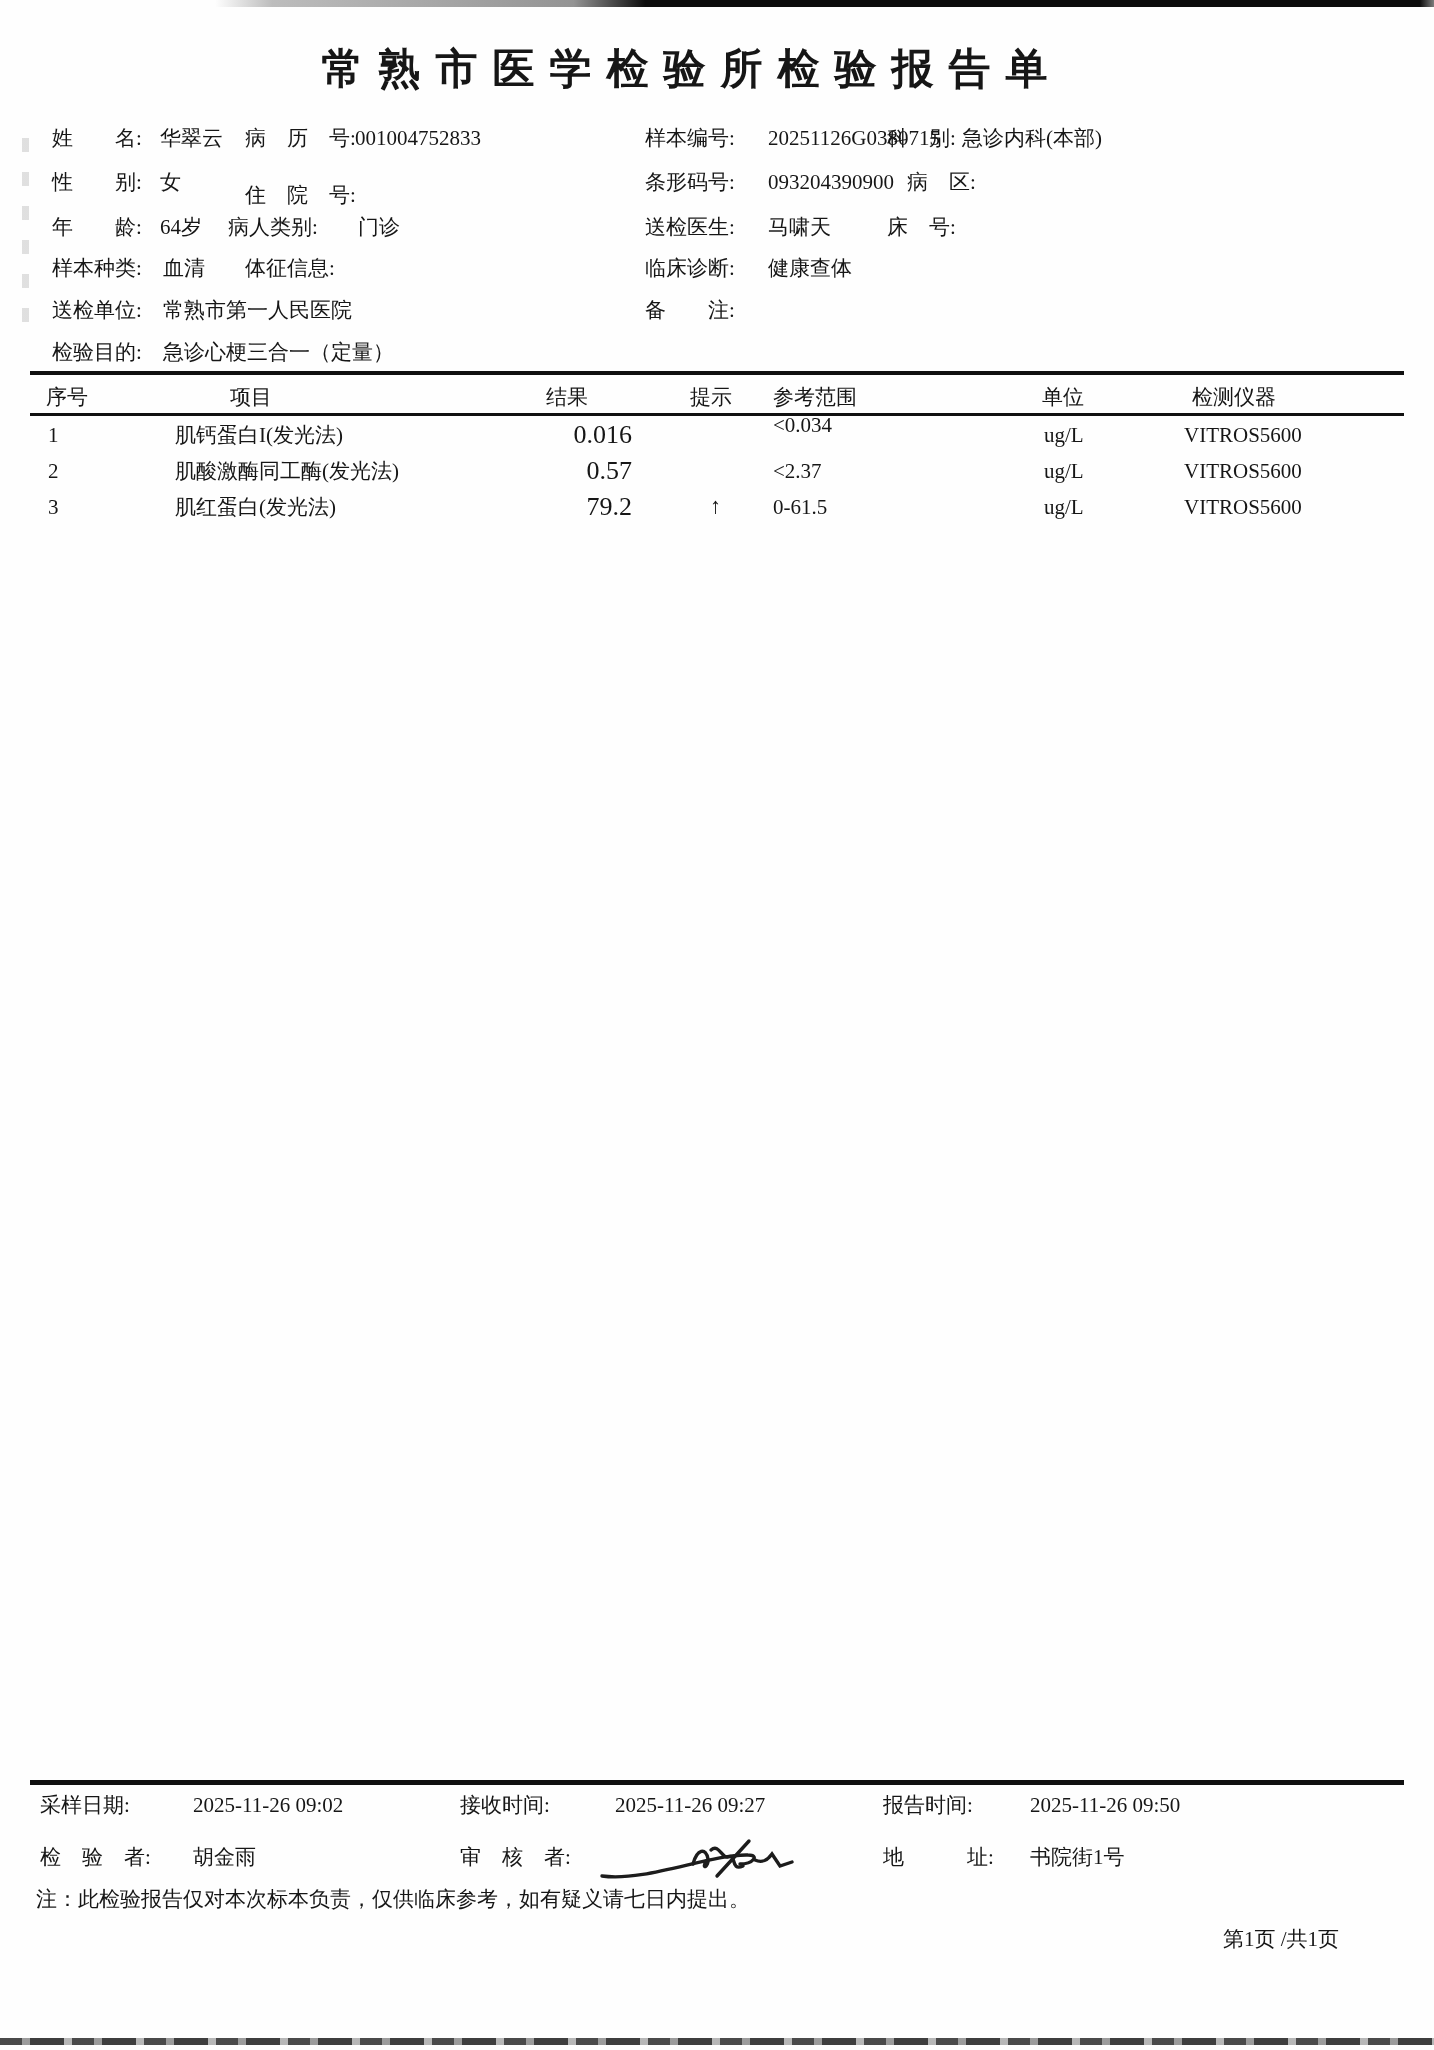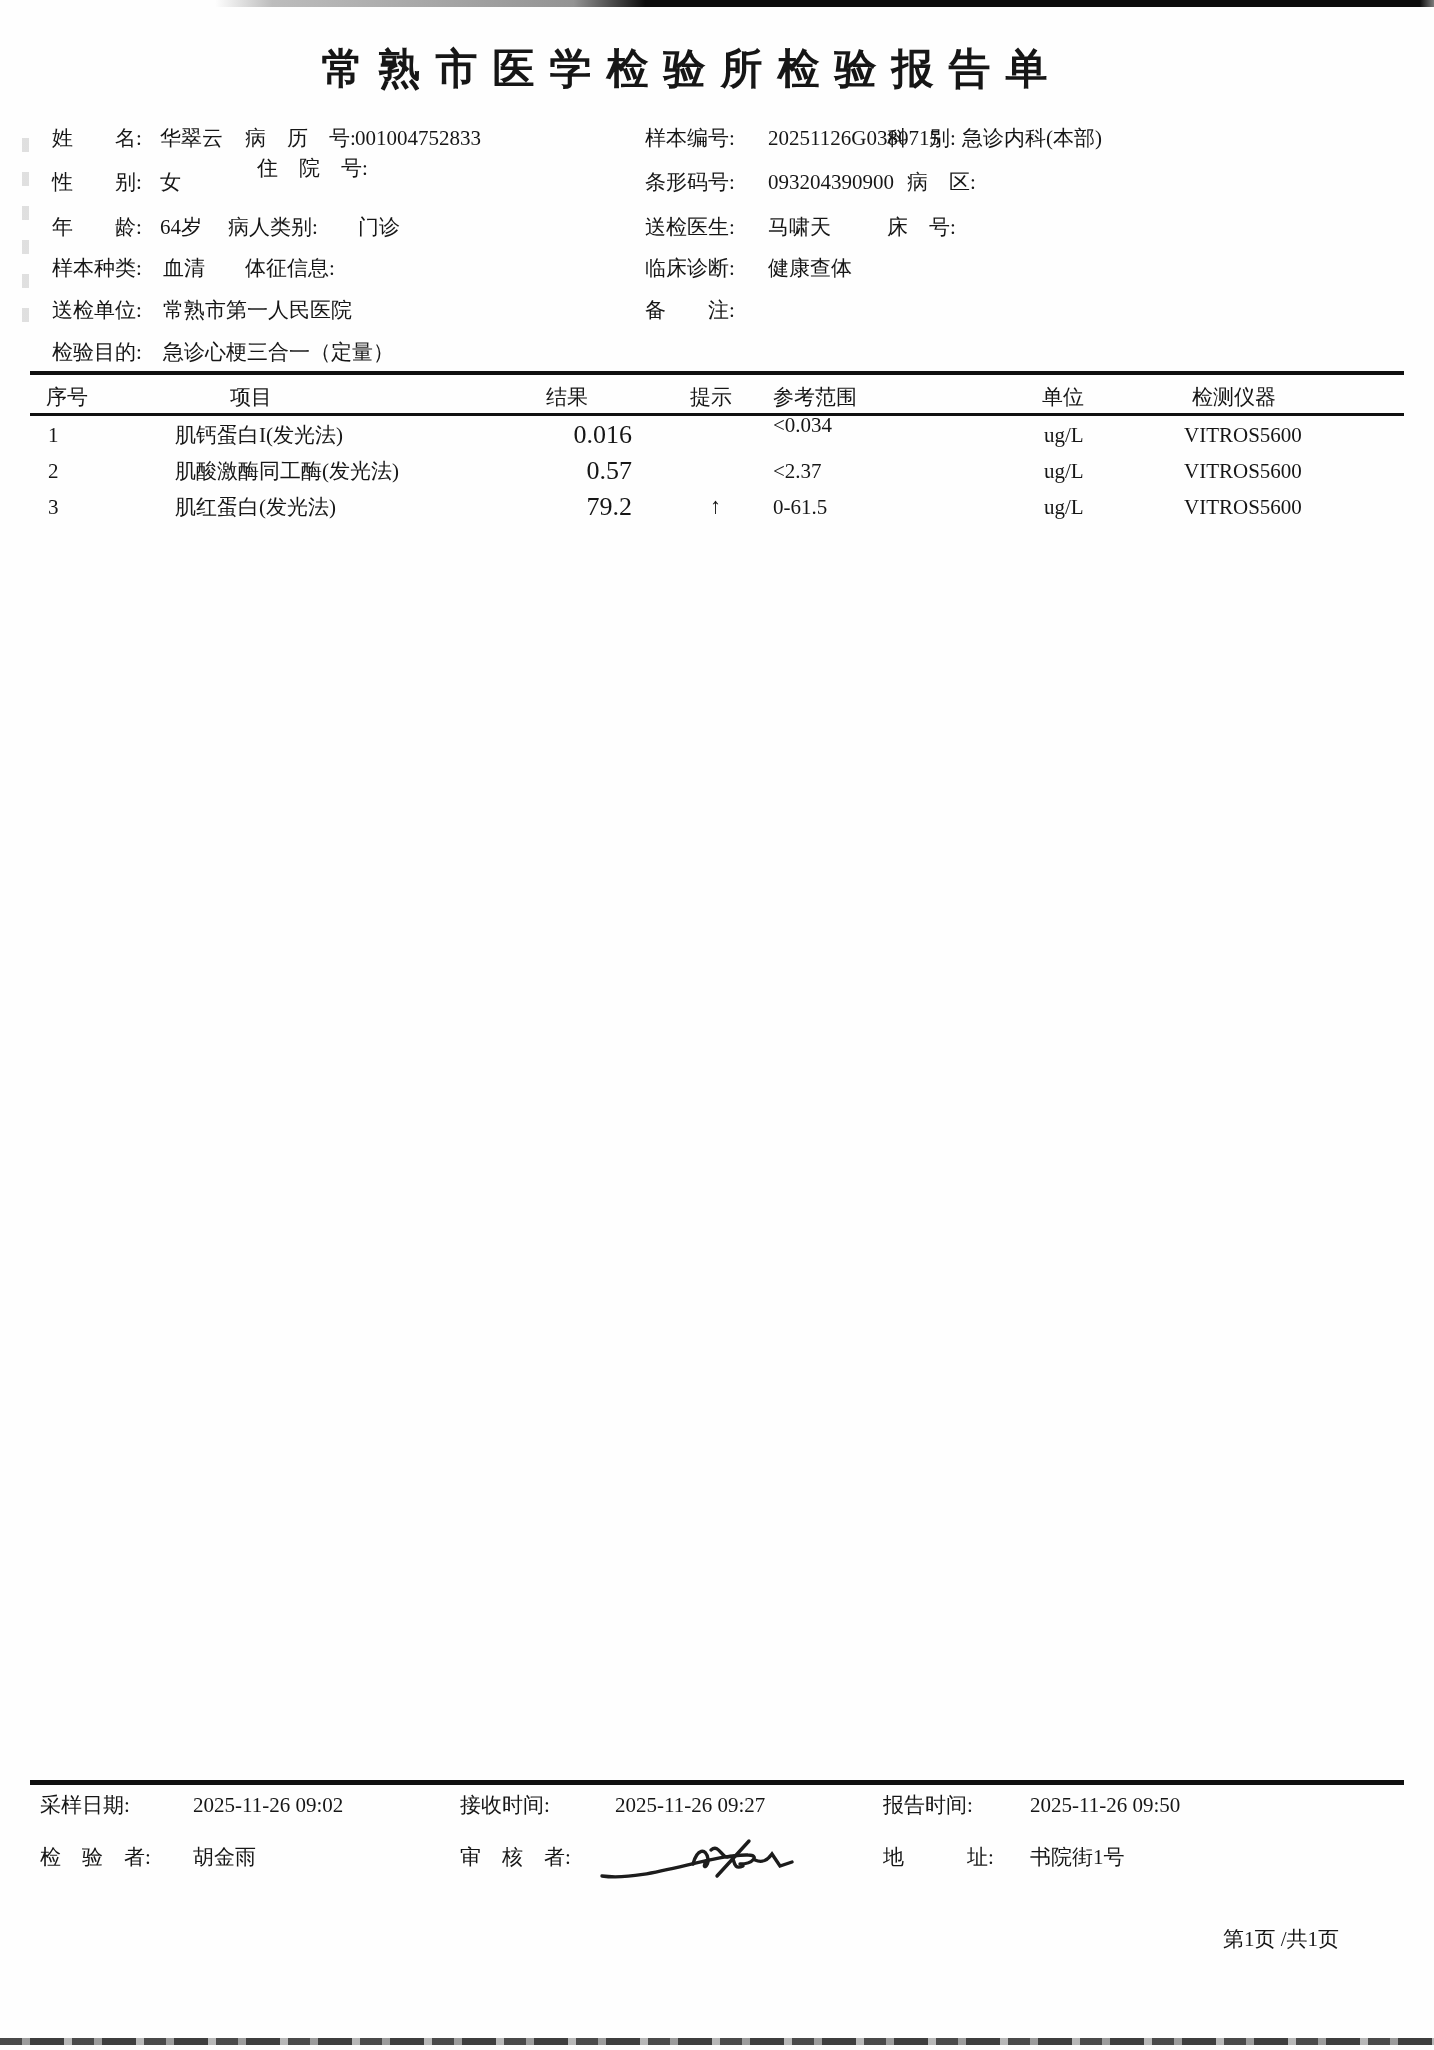--- a/index.html
+++ b/index.html
@@ -51,21 +51,21 @@
   <span class="abs" style="left:160px;top:125px;">华翠云</span>
   <span class="abs" style="left:245px;top:125px;">病　历　号:</span>
   <span class="abs" style="left:355px;top:125px;">001004752833</span>
   <span class="abs" style="left:645px;top:125px;">样本编号:</span>
   <span class="abs" style="left:768px;top:125px;">20251126G0380715</span>
   <span class="abs" style="left:887px;top:125px;">科　别:</span>
   <span class="abs" style="left:962px;top:125px;">急诊内科(本部)</span>
 
   <span class="abs" style="left:52px;top:169px;">性　　别:</span>
   <span class="abs" style="left:160px;top:169px;">女</span>
-  <span class="abs" style="left:245px;top:155px;margin-left:12px;">住　院　号:</span>
+  <span class="abs" style="left:245px;top:182px;">住　院　号:</span>
   <span class="abs" style="left:355px;top:169px;"></span>
   <span class="abs" style="left:645px;top:169px;">条形码号:</span>
   <span class="abs" style="left:768px;top:169px;">093204390900</span>
   <span class="abs" style="left:887px;top:169px;margin-left:20px;">病　区:</span>
   <span class="abs" style="left:962px;top:169px;"></span>
 
   <span class="abs" style="left:52px;top:214px;">年　　龄:</span>
   <span class="abs" style="left:160px;top:214px;">64岁</span>
   <span class="abs" style="left:228px;top:214px;">病人类别:</span>
   <span class="abs" style="left:358px;top:214px;">门诊</span>
@@ -144,16 +144,17 @@
       <path d="M95 34 c 4,-15 13,-17 15,-5 c 1,8 -7,11 -2,2"></path>
       <path d="M113 20 c 8,-7 11,9 17,7 c 9,-4 2,15 15,9"></path>
       <path d="M151 11 L 119 46"></path>
       <path d="M157 30 c 7,3 12,1 17,-6 l 8 12 l 12 -4"></path>
     </g>
   </svg>
 
   <span class="abs" style="left:883px;top:1844px;">地　　　址:</span>
   <span class="abs" style="left:1030px;top:1844px;">书院街1号</span>
 
+  <span class="abs" style="left:36px;top:1886px;">注：此检验报告仅对本次标本负责，仅供临床参考，如有疑义请七日内提出。</span>
   <span class="abs" style="left:1223px;top:1926px;">第1页 /共1页</span>
 
   <div class="scan-bottom"></div>
 </div>
 
 </body></html>

